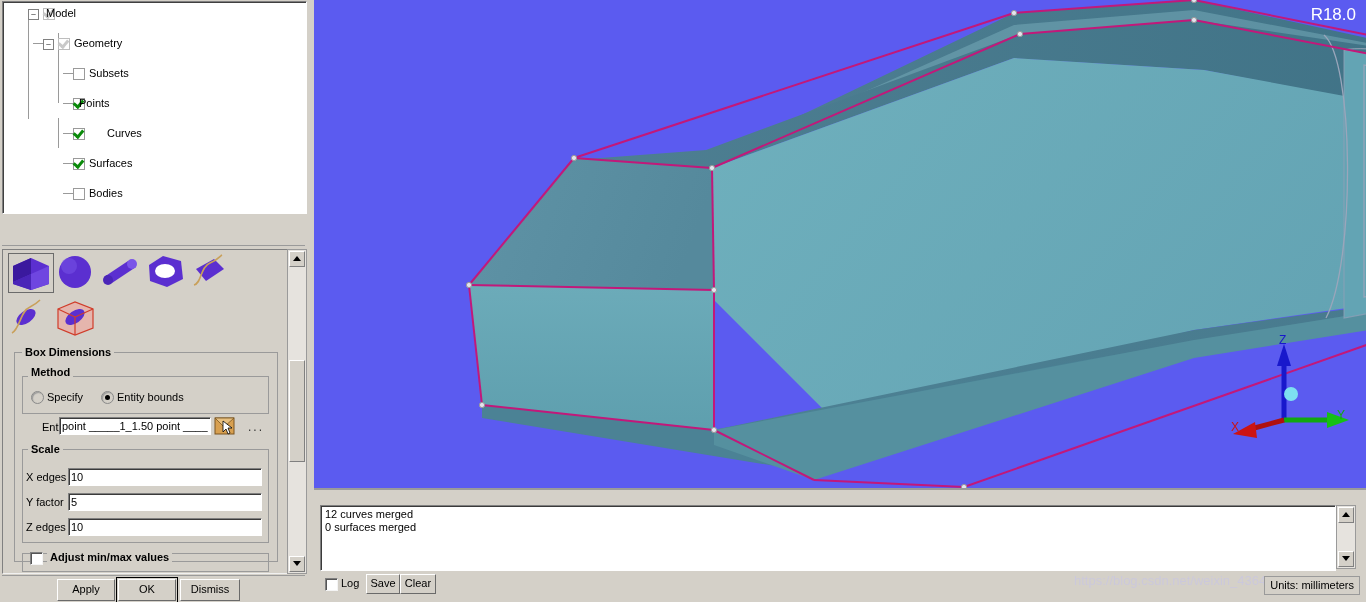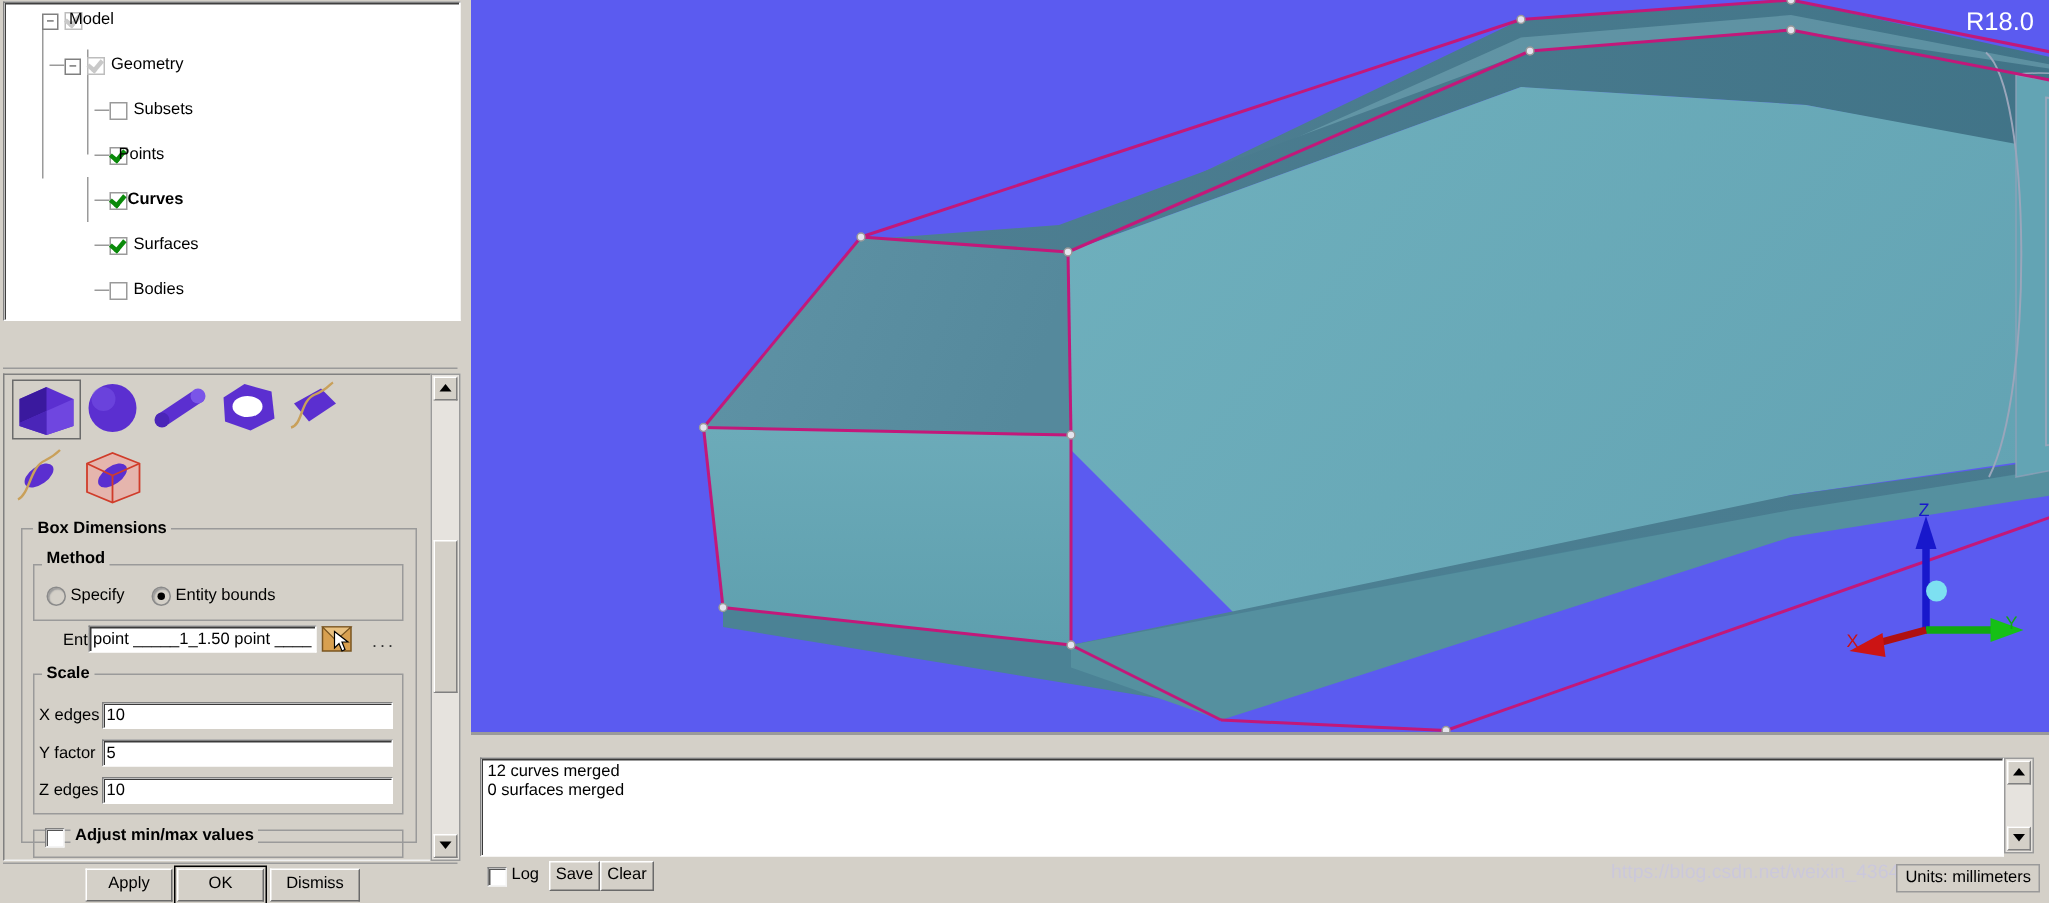--- a/index.html
+++ b/index.html
@@ -142,21 +142,21 @@
 
         <div class="tnode" style="top:45px;">
           <div class="hline" style="left:56px;top:7px;width:10px;"></div>
           <div class="cbox on" style="left:66px;"></div>
           <span class="tlabel" style="position:absolute;left:72px;">Points</span>
         </div>
 
         <div class="tnode" style="top:60px;">
           <div class="hline" style="left:56px;top:7px;width:10px;"></div>
           <div class="cbox on" style="left:66px;"></div>
-          <span class="tlabel" style="position:absolute;left:78px;font-weight:bold;">Curves</span>
+          <span class="tlabel" style="position:absolute;left:100px;">Curves</span>
         </div>
 
         <div class="tnode" style="top:75px;">
           <div class="hline" style="left:56px;top:7px;width:10px;"></div>
           <div class="cbox on" style="left:66px;"></div>
           <span class="tlabel" style="position:absolute;left:82px;">Surfaces</span>
         </div>
 
         <div class="tnode" style="top:90px;">
           <div class="hline" style="left:56px;top:7px;width:10px;"></div>

